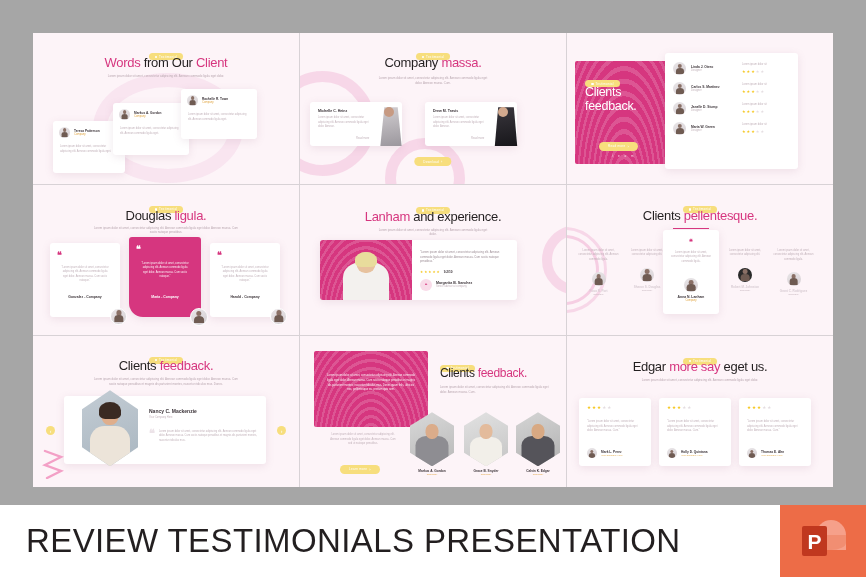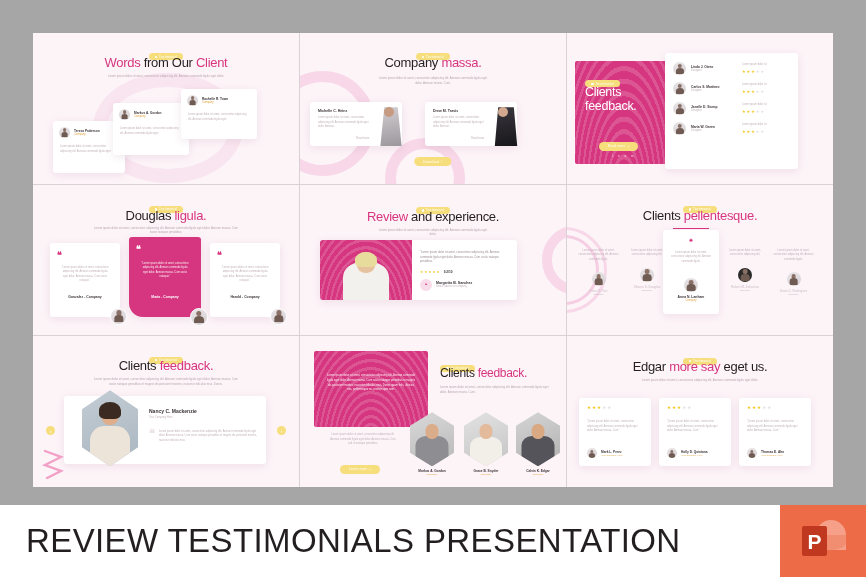--- a/index.html
+++ b/index.html
@@ -363,21 +363,21 @@
 
   <div class="slide">
     <div class="bgswirl" style="right:-46px;top:40px;width:70px;height:70px;border-width:10px;"></div>
     <div style="position:absolute;left:0;right:0;top:13px;text-align:center;">
       <span class="pill">
         <span class="pill-dot"></span>
         <span>Testimonial</span>
       </span>
     </div>
     <div class="title center" style="position:absolute;left:0;right:0;top:24px;">
-      <span class="pk">Review </span><span>and experience.</span>
+      <span class="pk">Lanham </span><span>and experience.</span>
     </div>
     <div class="sub center" style="position:absolute;left:50%;transform:translateX(-50%);top:43px;width:110px;">Lorem ipsum dolor sit amet, consectetur adipiscing elit. Aenean commodo ligula eget dolor.</div>
 
     <div class="card" style="position:absolute;left:20px;top:55px;width:197px;height:60px;">
       <div class="pinkbox" style="position:absolute;left:0;top:0;width:92px;height:60px;border-radius:3px 0 0 3px;">
         <div class="waves"></div>
         <div style="position:absolute;left:50%;bottom:0;transform:translateX(-50%);width:46px;height:38px;background:#f3f1ee;border-radius:40% 40% 0 0;"></div>
         <div style="position:absolute;left:50%;bottom:27px;transform:translateX(-50%);width:19px;height:21px;background:#e7c29e;border-radius:45%;"></div>
         <div style="position:absolute;left:50%;bottom:33px;transform:translateX(-50%);width:22px;height:15px;background:#e8dc9c;border-radius:50% 50% 30% 30%;"></div>
       </div>

